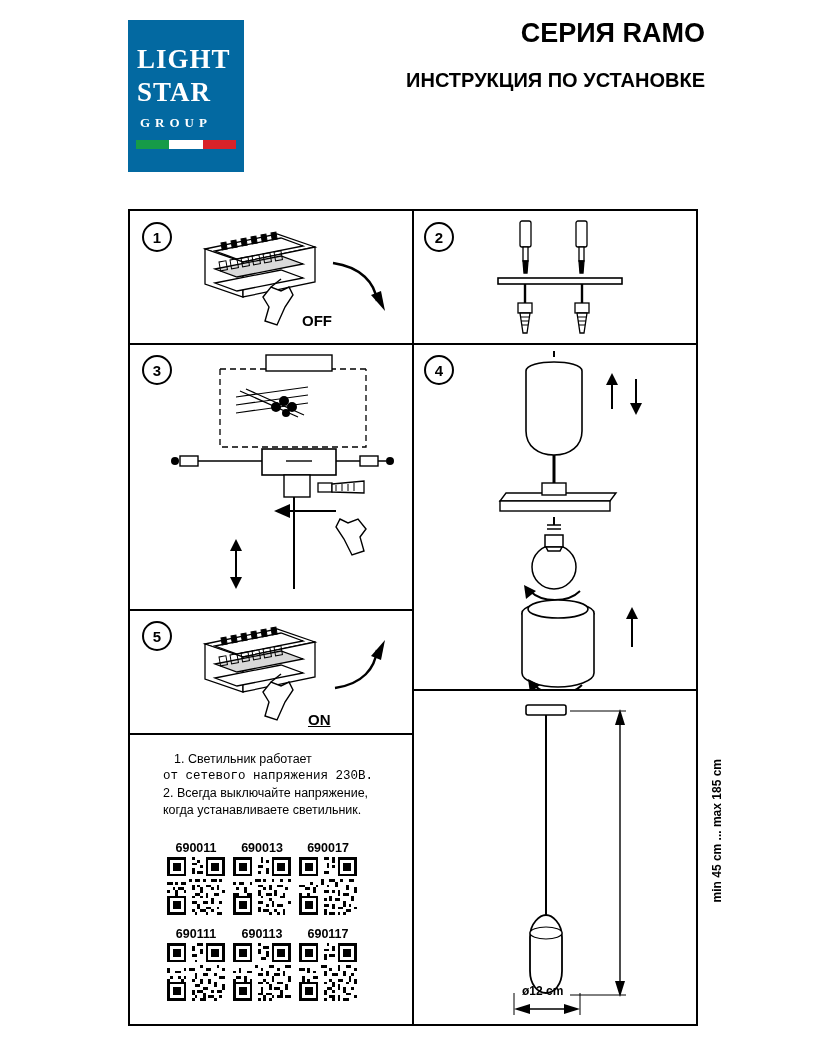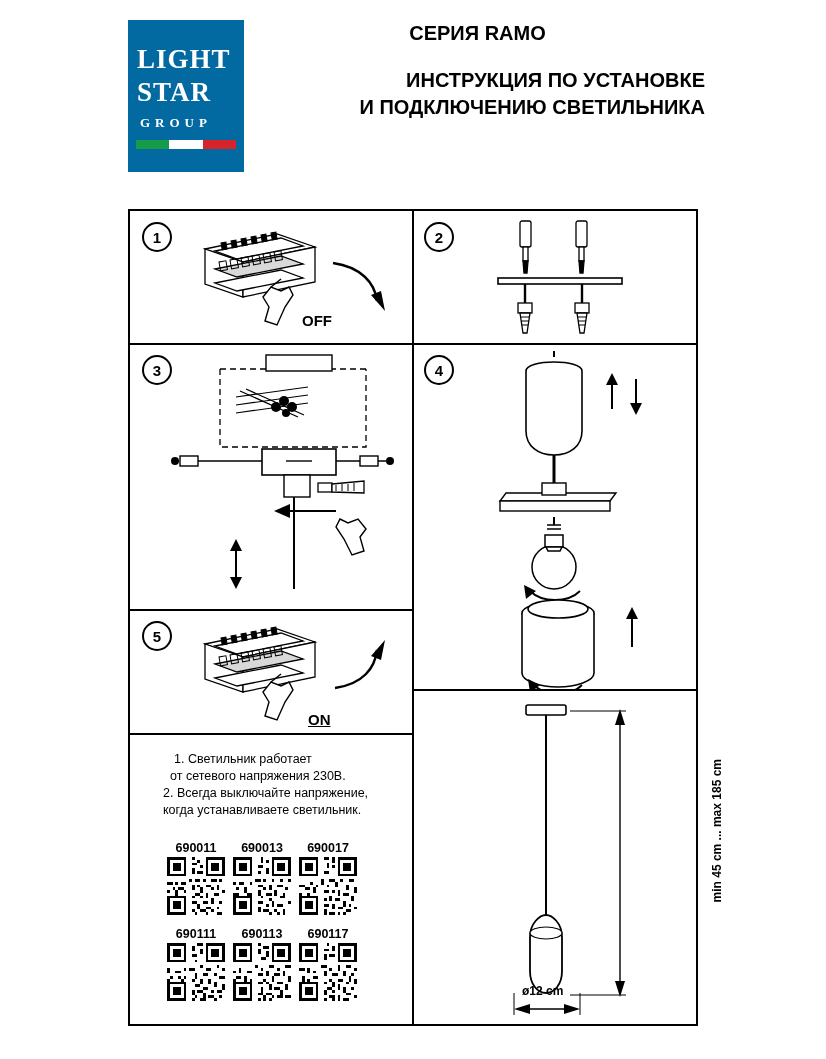--- a/index.html
+++ b/index.html
@@ -13,21 +13,21 @@
   .logo-light{position:absolute;left:9px;top:24px;font-size:27px;}
   .logo-star{position:absolute;left:9px;top:57px;font-size:27px;}
   .logo-group{position:absolute;left:12px;top:95px;font-size:13px;letter-spacing:5px;}
   .logo-flag{position:absolute;left:8px;top:120px;width:100px;height:9px;display:flex;}
   .logo-flag i{flex:1;height:100%;display:block;}
   .flag-g{background:#169b48;}
   .flag-w{background:#ffffff;}
   .flag-r{background:#d8232a;}
 
   .head-text{position:absolute;left:250px;top:20px;width:455px;text-align:right;}
-  .head-l1{font-size:20px;font-weight:bold;line-height:27px;text-align:center;}
+  .head-l1{font-size:27px;font-weight:bold;line-height:27px;}
   .head-l2{font-size:22px;font-weight:bold;line-height:27px;}
   .head-l3{font-size:20px;font-weight:bold;line-height:27px;margin-top:20px;}
   .head-l4{font-size:20px;font-weight:bold;line-height:27px;}
 
   
   .frame{position:absolute;left:128px;top:209px;width:570px;height:817px;border:2px solid #000;box-sizing:border-box;}
   .cellline{position:absolute;background:#000;}
 
   .stepnum{position:absolute;width:30px;height:30px;border:2px solid #000;border-radius:50%;box-sizing:border-box;
            font-size:15px;font-weight:bold;display:flex;align-items:center;justify-content:center;background:#fff;}
@@ -58,21 +58,20 @@
       <div class="logo-flag">
         <i class="flag-g"></i>
           <i class="flag-w"></i>
           <i class="flag-r"></i>
       </div>
     </div>
 
     <div class="head-text">
       <div class="head-l1">СЕРИЯ RAMO</div>
       <div class="head-l3">ИНСТРУКЦИЯ ПО УСТАНОВКЕ</div>
-      <div class="head-l4">И ПОДКЛЮЧЕНИЮ СВЕТИЛЬНИКА</div>
     </div>
   </div>
 
   <div class="frame">
 
     <div class="cellline" style="left:282px;top:0;width:2px;height:815px;"></div>
 
     <div class="cellline" style="left:0;top:132px;width:282px;height:2px;"></div>
 
     <div class="cellline" style="left:0;top:398px;width:282px;height:2px;"></div>
@@ -302,21 +301,21 @@
         <path d="M78,76 L86,66 L96,70 L104,66 L108,74 L100,86 L92,104 L80,100 L84,86 Z" fill="#fff" stroke="#000" stroke-width="1.4"></path>
         <path d="M86,66 L96,58" stroke="#000" stroke-width="1.4" fill="none"></path>
 
         <path d="M150,72 C178,68 190,52 192,34" stroke="#000" stroke-width="2.4" fill="none"></path>
         <polygon points="186,40 200,24 196,44" fill="#000"></polygon>
       </svg>
     </div>
     <div class="lbl" style="left:178px;top:500px;text-decoration:underline;">ON</div>
 
     <div class="note" style="left:44px;top:540px;">1. Светильник работает</div>
-    <div class="note" style="left:40px;top:557px;">от сетевого напряжения 230В.</div>
+    <div class="note" style="left:33px;top:557px;font-family:Liberation Mono, monospace;">от сетевого напряжения 230В.</div>
     <div class="note" style="left:33px;top:574px;">2. Всегда выключайте напряжение,</div>
     <div class="note" style="left:33px;top:591px;">когда устанавливаете светильник.</div>
 
     <div style="position:absolute;left:33px;top:630px;width:230px;">
 
       <div class="qrrow">
         <div class="qritem">
           <div class="qrcap">690011</div>
           <svg class="qrimg" viewBox="0 0 21 21" shape-rendering="crispEdges">
             <rect width="21" height="21" fill="#fff"></rect>

